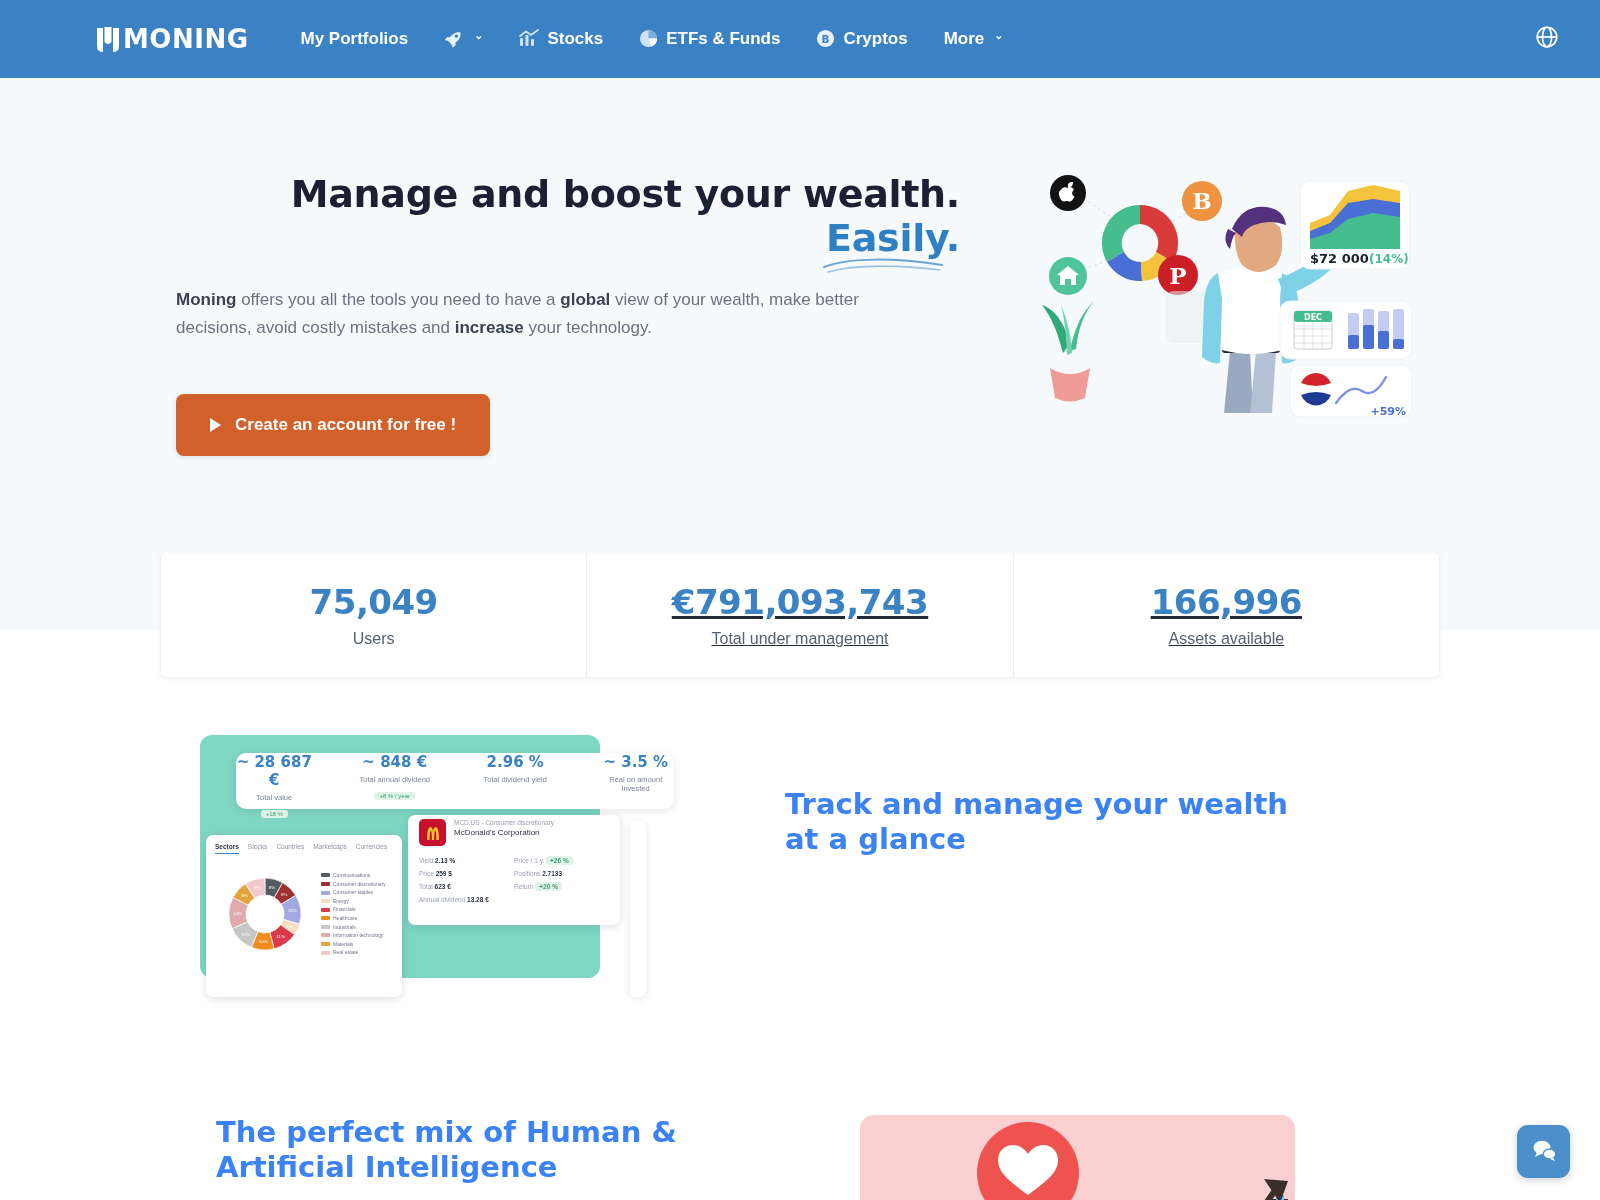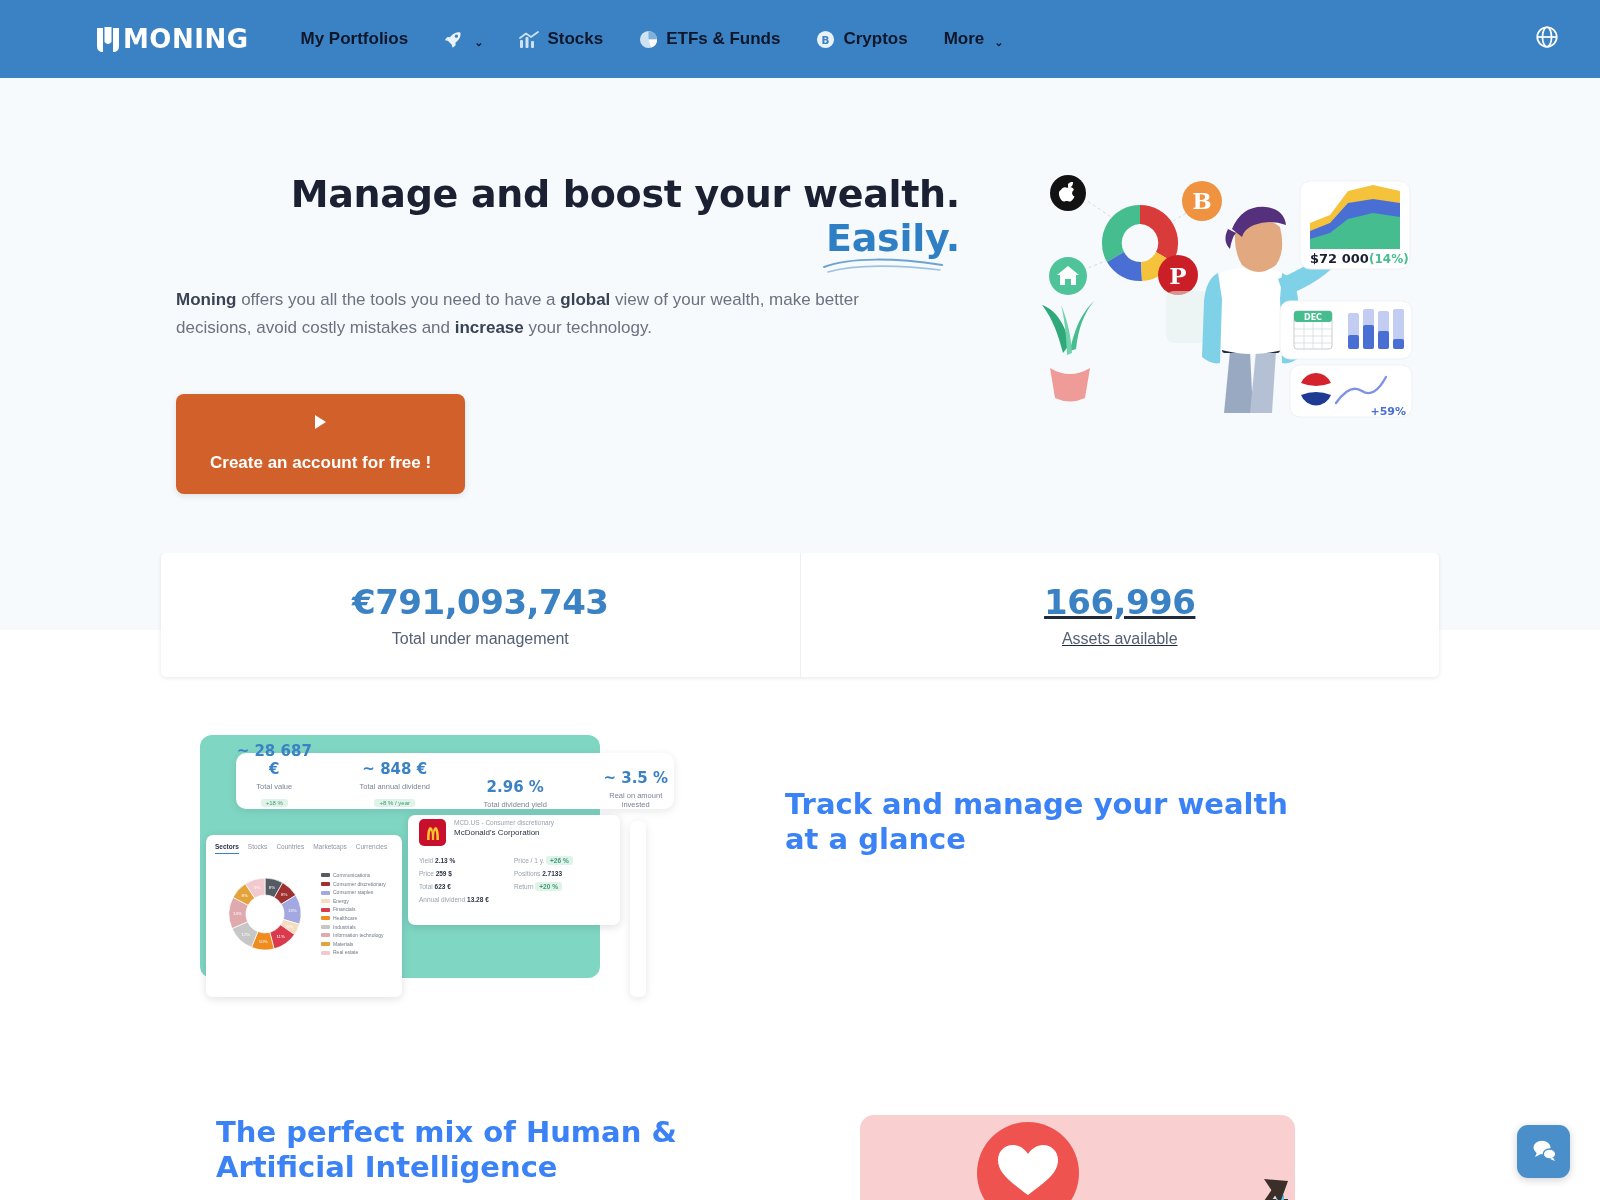--- a/index.html
+++ b/index.html
@@ -20,22 +20,22 @@
     position: relative;
   }
   .logo { display: flex; align-items: center; gap: 0; margin-right: 52px; }
   .logo-mark { width: 26px; height: 30px; position: relative; margin-right: 2px; }
   .logo-text {
     color: #fff; font-size: 26px; font-weight: 800; letter-spacing: .5px;
     font-family: "DejaVu Sans", sans-serif;
   }
   .nav-links { display: flex; align-items: center; gap: 0; }
   .nav-item {
-    display: flex; align-items: flex-end; gap: 8px;
-    color: #0f172a; font-size: 17px; font-weight: 700;
+    display: flex; align-items: flex-start; gap: 8px;
+    color: #ffffff; font-size: 17px; font-weight: 700;
     padding: 8px 18px; cursor: pointer; white-space: nowrap;
   }
   .nav-item:first-child { padding-left: 0; }
   .nav-icon { display: inline-flex; align-items: center; }
   .chev { font-size: 11px; opacity: .95; margin-left: 2px; }
   .nav-right { margin-left: auto; display: flex; align-items: center; }
   .globe { cursor: pointer; }
 
   
   .hero {
@@ -54,27 +54,26 @@
   }
   .easily { color: #2f7fc4; position: relative; display: inline-block; }
   .swoosh { position: absolute; left: -4px; bottom: -14px; }
   .hero-sub {
     margin-top: 26px; font-size: 17px; line-height: 1.65;
     color: #6b7280; max-width: 800px;
   }
   .hero-sub b { color: #3a4354; font-weight: 700; }
   .cta {
     margin-top: 52px;
-    display: inline-flex; align-items: center; gap: 24px;
+    display: inline-flex; align-items: center; gap: 14px;
     background: #d1602a; color: #fff;
     font-size: 17px; font-weight: 700;
     padding: 21px 34px; border: none; border-radius: 8px;
     cursor: pointer;
     box-shadow: 0 2px 6px rgba(0,0,0,.10);
-    flex-direction: column;
   }
   .cta .tri {
     width: 0; height: 0;
     border-left: 11px solid #fff;
     border-top: 7px solid transparent;
     border-bottom: 7px solid transparent;
   }
   .hero-art { position: absolute; right: -8px; top: -10px; width: 420px; height: 270px; }
 
   
@@ -98,21 +97,21 @@
   .f1 { padding-top: 58px; }
   .shot { width: 470px; height: 270px; position: relative; margin-left: 40px; }
   .shot-bg {
     position: absolute; left: 0; top: 0; width: 400px; height: 243px;
     background: #7fd6c3; border-radius: 12px;
   }
   .shot-strip {
     position: absolute; left: 36px; top: 18px; width: 438px; height: 56px;
     background: #fff; border-radius: 10px;
     box-shadow: 0 2px 8px rgba(16,24,40,.10);
-    display: flex; align-items: flex-end; gap: 44px;
+    display: flex; align-items: flex-start; gap: 44px;
   }
   .kpi { flex: 1; text-align: center; }
   .kpi-v { font-family:"DejaVu Sans",sans-serif; font-size: 15px; font-weight: 800; color: #3b82c4; }
   .kpi-l { font-size: 7.5px; color: #7b8496; margin-top: 4px; }
   .kpi-b {
     display: inline-block; margin-top: 3px;
     font-size: 6px; color: #3f9b76; background: #dff3e8;
     padding: 1px 5px; border-radius: 3px;
   }
   .panel-left {
@@ -369,20 +368,24 @@
         </g>
         <path d="M308 240 q14 -20 26 -12 q12 8 24 -14" stroke="#7f93e5" stroke-width="2.4" fill="none" stroke-linecap="round"></path>
         <text x="378" y="252" font-size="11" font-weight="700" fill="#4a6fd4" text-anchor="end" font-family="DejaVu Sans, sans-serif">+59%</text>
       </svg>
     </div>
   </div>
 </section>
 
 <div class="stats-band">
   <div class="stats">
+    <div class="stat">
+      <div class="stat-val">75,049</div>
+      <div class="stat-lbl">Users</div>
+    </div>
     <div class="stat">
       <div class="stat-val">€791,093,743</div>
       <div class="stat-lbl">Total under management</div>
     </div>
     <div class="stat">
       <div class="stat-val">166,996</div>
       <div class="stat-lbl">Assets available</div>
     </div>
   </div>
 </div>

